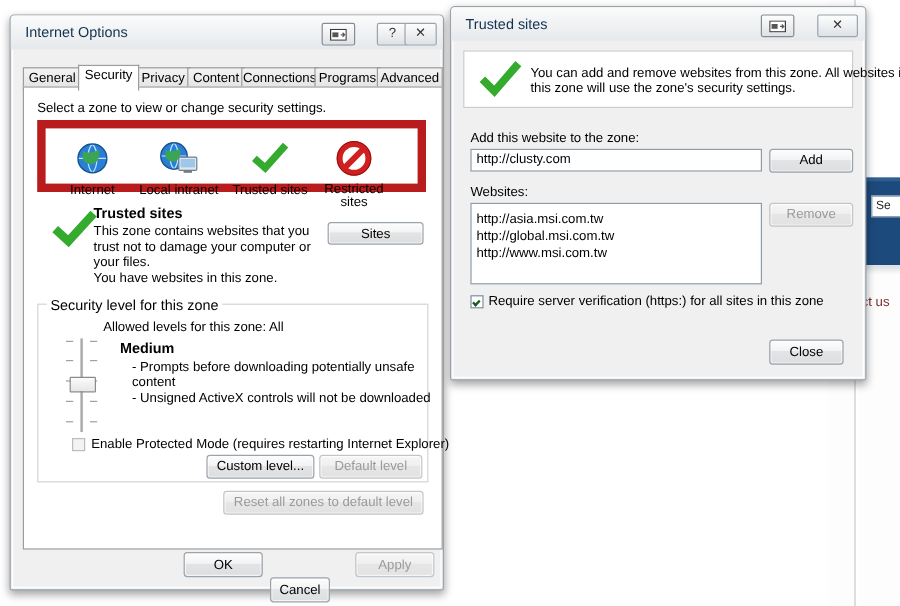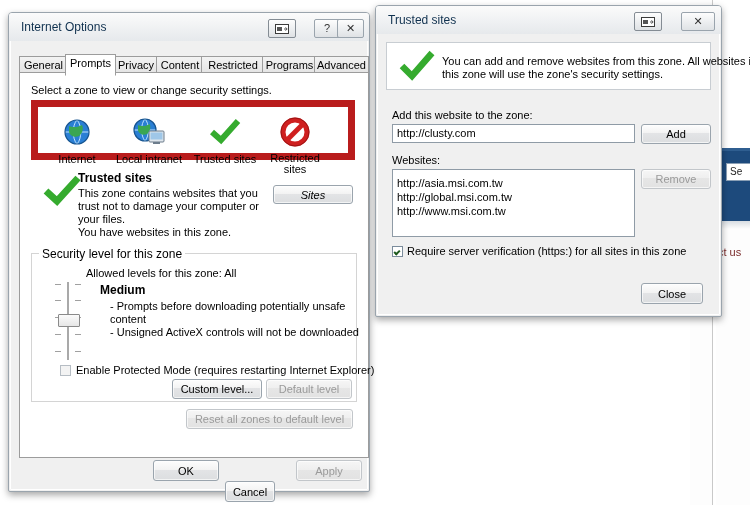--- a/index.html
+++ b/index.html
@@ -121,24 +121,24 @@
     <div class="tb-btn" style="left:305px;width:24px;">
       <span>?</span>
     </div>
     <div class="tb-btn" style="left:328px;width:25px;">
       <span>✕</span>
     </div>
   </div>
 
   <div class="tabstrip">
     <div class="tab" style="left:0px;width:47px;">General</div>
-    <div class="tab active" style="left:46px;width:49px;">Prompts</div>
+    <div class="tab active" style="left:46px;width:49px;">Security</div>
     <div class="tab" style="left:94px;width:44px;">Privacy</div>
     <div class="tab" style="left:137px;width:46px;">Content</div>
-    <div class="tab" style="left:182px;width:62px;">Restricted</div>
+    <div class="tab" style="left:182px;width:62px;">Connections</div>
     <div class="tab" style="left:243px;width:53px;">Programs</div>
     <div class="tab" style="left:295px;width:53px;">Advanced</div>
   </div>
 
   <div class="tabpage">
 
     <div class="lbl" style="left:11px;top:11px;">Select a zone to view or change security settings.</div>
 
     <div style="position:absolute;left:11px;top:27px;width:324px;height:60px;background:#fff;border:7px solid #b91c1c;box-sizing:border-box;">
 
@@ -194,21 +194,21 @@
       <svg width="40" height="36" viewBox="0 0 40 36">
         <path d="M4 18 L15 28 L36 5" stroke="#35ab2e" stroke-width="7" fill="none"></path>
       </svg>
     </div>
     <div class="lbl bold" style="left:58px;top:98px;font-size:12px;">Trusted sites</div>
     <div class="lbl" style="left:58px;top:114px;">This zone contains websites that you</div>
     <div class="lbl" style="left:58px;top:127px;text-align:center;">trust not to damage your computer or</div>
     <div class="lbl" style="left:58px;top:140px;">your files.</div>
     <div class="lbl" style="left:58px;top:153px;">You have websites in this zone.</div>
 
-    <div class="btn" style="left:253px;top:112px;width:80px;height:19px;font-style:italic;">Sites</div>
+    <div class="btn" style="left:253px;top:112px;width:80px;height:19px;">Sites</div>
 
     <div class="grp" style="left:11px;top:180px;width:324px;height:147px;"></div>
     <div class="grp-lbl" style="left:19px;top:174px;">Security level for this zone</div>
 
     <div class="lbl" style="left:26px;top:194px;margin-left:40px;">Allowed levels for this zone: All</div>
 
     <div id="slider" style="left:33px;top:209px;">
       <div class="track"></div>
       <div class="tick" style="left:2px;top:2px;"></div>
       <div class="tick" style="left:22px;top:2px;"></div>

